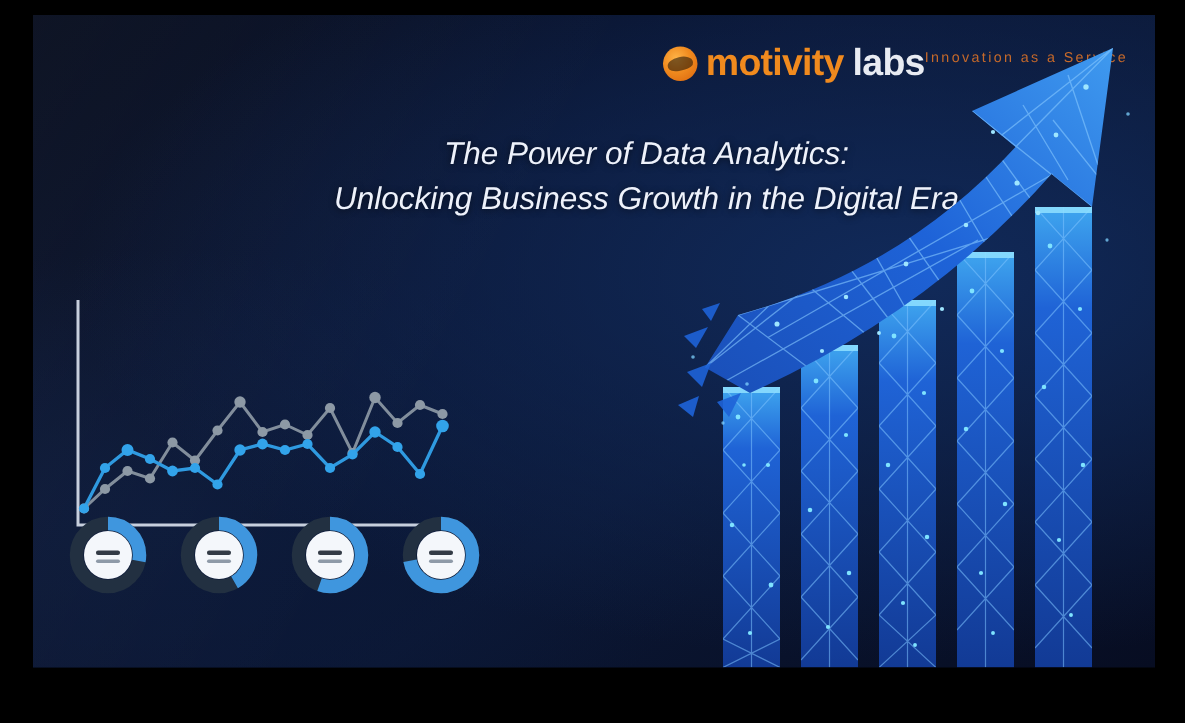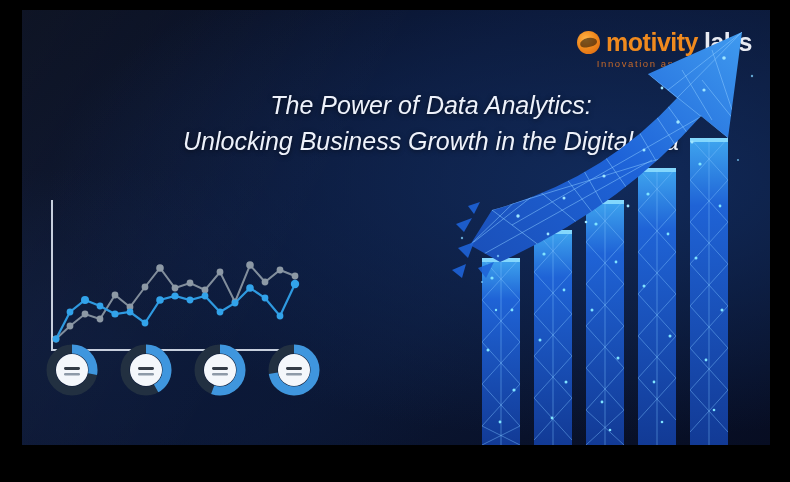--- a/index.html
+++ b/index.html
@@ -28,21 +28,21 @@
   
   #slide:before{
     content:"";position:absolute;inset:0;
     background:linear-gradient(118deg, rgba(255,255,255,0.035) 0%, rgba(255,255,255,0) 42%);
     pointer-events:none;
   }
 
   
   #logo{
     position:absolute; right:18px; top:20px;
-    display:flex; flex-direction:column; align-items:center;
+    display:flex; flex-direction:row; align-items:flex-start;
     line-height:1;
   }
   #logo-row{display:flex;align-items:center;gap:6px;}
   .logo-mark{
     width:23px;height:23px;border-radius:50%;
     background:radial-gradient(circle at 38% 34%, #ffb347 0%, #f08a1e 45%, #d9630d 100%);
     position:relative;flex:none;
   }
   .logo-mark:after{
     content:"";position:absolute;left:3px;top:7px;width:17px;height:9px;
@@ -60,21 +60,21 @@
     margin-top:4px;
     font-size:9.5px;color:#c6692a;letter-spacing:1.6px;
   }
 
   
   #headline{
     position:absolute; left:0; right:0; top:78px;
     text-align:center;
     color:#eef2fb;
     font-style:italic;
-    font-size:25px;
+    font-size:21px;
     line-height:1.42;
     text-shadow:0 1px 5px rgba(0,0,0,.6);
     padding-left:70px;
     box-sizing:border-box;
   }
   #headline .l1{display:block;}
   #headline .l2{display:block;}
 
   
   #left-graphic{position:absolute;left:10px;top:182px;width:290px;height:230px;}

